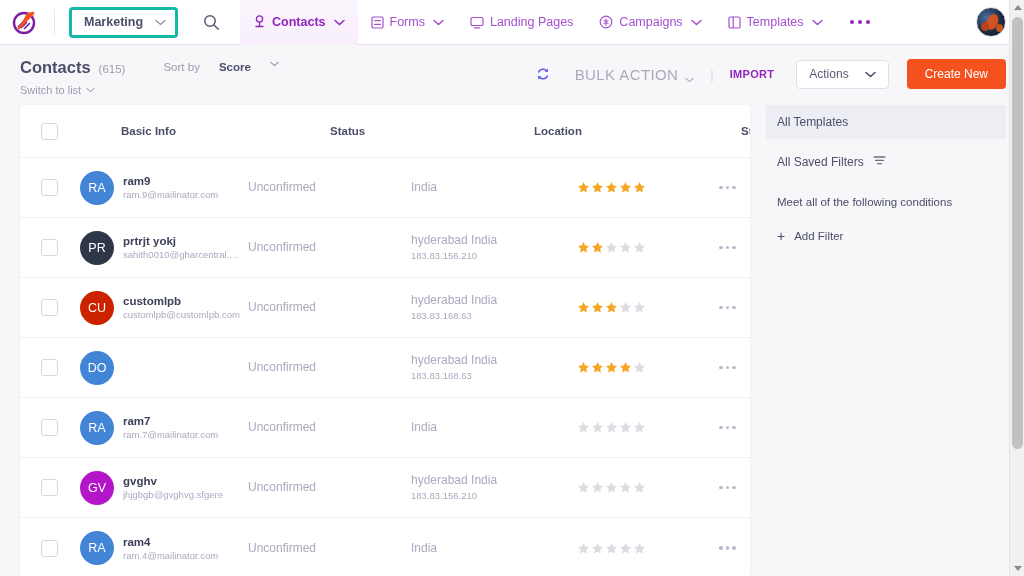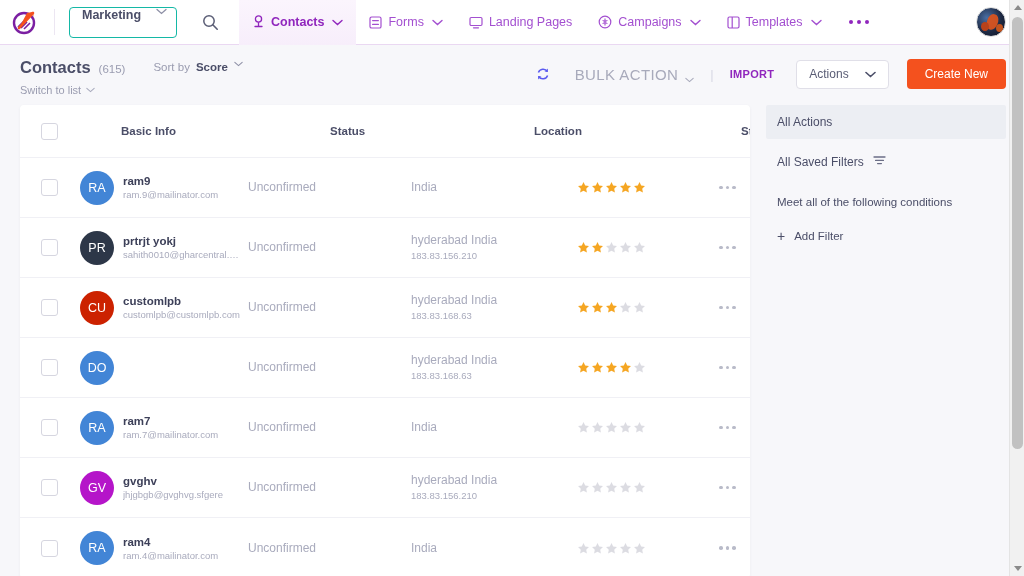--- a/index.html
+++ b/index.html
@@ -27,25 +27,26 @@
     margin-right: 14px;
   }
   .logo svg { display: block; }
 
   .nav-divider {
     width: 1px; height: 26px; background: #ece6f2;
     margin-right: 14px;
   }
 
   .workspace-select {
-    border: 1px solid #14b8a6;
+    border: 3px solid #14b8a6;
     border-radius: 4px;
     height: 31px;
     min-width: 108px;
     display: flex;
+    align-items: center;
     justify-content: space-between;
     padding: 0 9px 0 12px;
     font-size: 12.5px;
     font-weight: bold;
     color: #4b4e68;
     background: #fff;
     margin-right: 20px;
   }
   .workspace-select .chev { margin-left: 12px; }
 
@@ -116,23 +117,23 @@
     font-size: 16.5px; font-weight: bold; color: #4b4e68;
   }
   .page-count {
     font-size: 11.5px; color: #9a9cb0; margin-left: 8px;
   }
   .switch-list {
     display: flex; align-items: center; gap: 5px;
     font-size: 11px; color: #9a9cb0; margin-top: 7px;
   }
   .sortby {
-    display: flex; gap: 6px;
+    display: flex; gap: 19px;
     font-size: 11.5px; color: #9a9cb0;
-    margin-left: 28px; margin-top: 3px;
+    margin-left: 38px; margin-top: 3px;
   }
   .sortby b { color: #4b4e68; font-size: 11.5px; }
 
   .toolbar-right {
     margin-left: auto;
     display: flex; align-items: center; gap: 0;
     padding-top: 1px;
   }
   .refresh-ico { margin-right: 24px; display:flex; }
   .bulk-action {
@@ -784,21 +785,21 @@
               <i></i>
               <i></i>
             </span>
           </div>
         </div>
       </div>
   </div>
 
   <div class="rpanel">
     <div class="rp-item-active">
-      <span>All Actions</span>
+      <span>All Templates</span>
     </div>
     <div class="rp-saved">
       <span>All Saved Filters</span>
       <span>
         <svg width="13" height="11" viewBox="0 0 13 11">
           <path d="M1 2 H12 M2.6 5.4 H10.4 M4.6 8.6 H8.4" stroke="#6b6e86" stroke-width="1.3" stroke-linecap="round"></path>
         </svg>
       </span>
     </div>
     <div class="rp-cond">Meet all of the following conditions</div>

